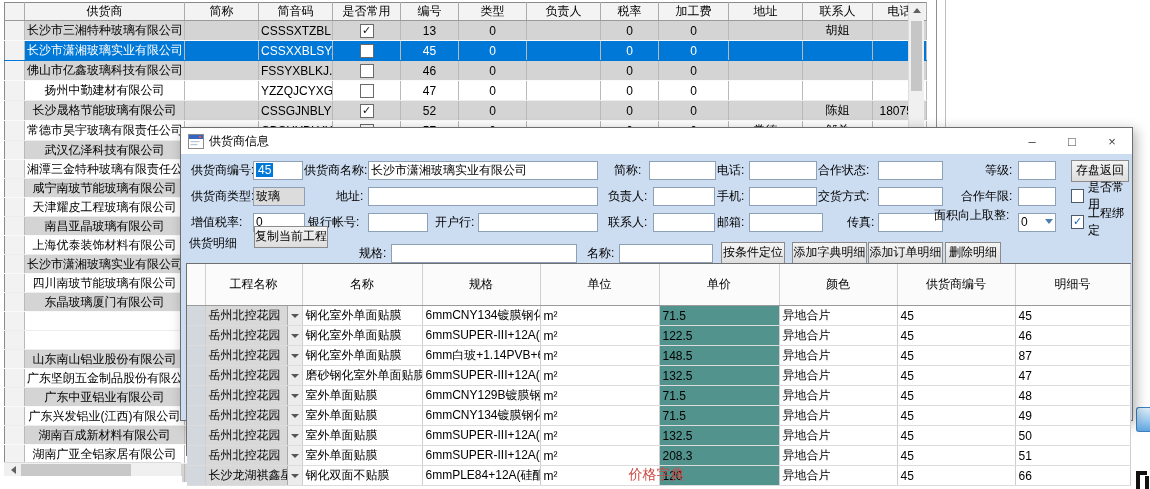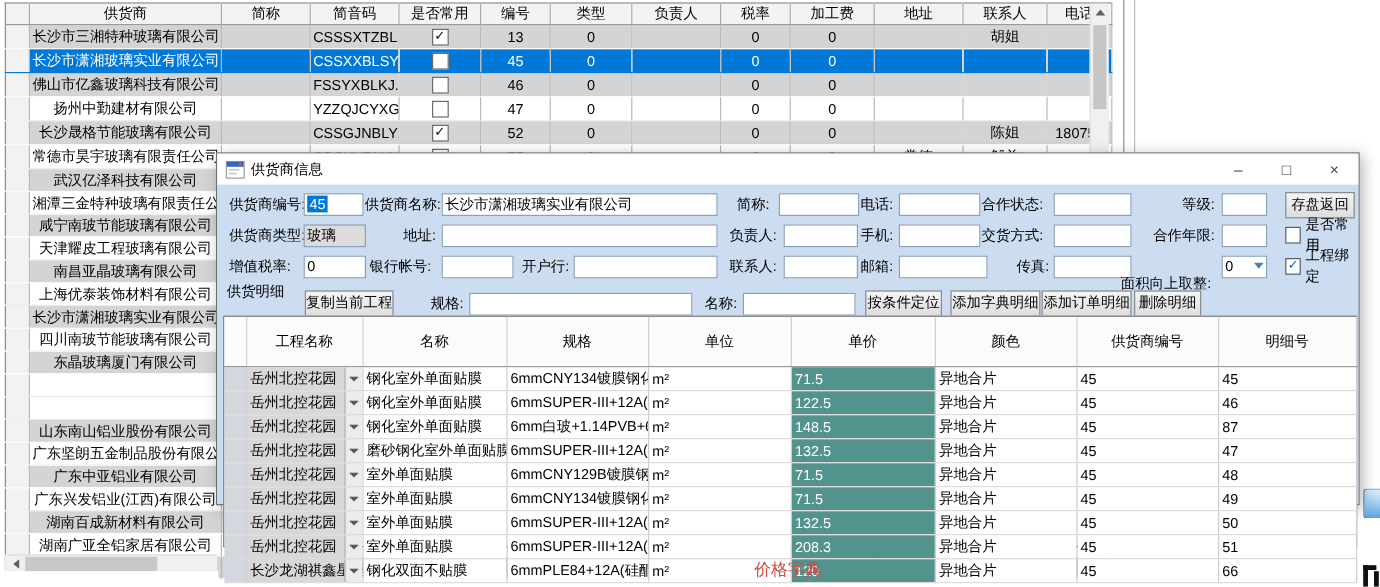--- a/index.html
+++ b/index.html
@@ -63,21 +63,21 @@
   table.det{border-collapse:collapse;table-layout:fixed;width:943px;}
   table.det th{height:14px;background:#fbfbfb;border-right:1px solid #d0d0d0;border-bottom:1px solid #9b9b9b;
        font-weight:normal;font-size:12px;padding:12px;overflow:hidden;white-space:nowrap;}
   table.det td{height:19px;border-right:1px solid #cecece;border-bottom:1px solid #dcdcdc;padding:0 3px;
        font-size:12px;overflow:hidden;white-space:nowrap;background:#fff;}
   td.drh{background:#d3d8df !important;border-right:1px solid #9aa0a8;}
   td.cmb{background:#d8d8d8 !important;position:relative;padding-right:16px;}
   .cmb .arrbox{position:absolute;right:0;top:0;bottom:0;width:14px;background:#ececec;border-left:1px solid #ababab;
        display:flex;align-items:center;justify-content:center;}
   .cmb .arrbox i{width:0;height:0;border-left:4px solid transparent;border-right:4px solid transparent;border-top:4px solid #555;}
-  td.price{background:#53938d !important;color:#ffffff;}
+  td.price{background:#53938d !important;color:#000000;}
   .footer-red{position:absolute;left:0;right:0;top:312px;text-align:center;font-size:14px;color:#cd4a45;}
 </style>
 </head>
 <body>
 
 <div class="bg-wrap">
   <table class="sup">
     <colgroup>
       <col style="width:20px">
         <col style="width:160px">
@@ -546,31 +546,31 @@
     <div class="lbl" style="left:127px;top:59px">银行帐号:</div>
     <div class="ipt" style="left:187px;top:59px;width:54px"></div>
     <div class="lbl" style="left:254px;top:59px">开户行:</div>
     <div class="ipt" style="left:297px;top:59px;width:114px"></div>
     <div class="lbl" style="left:427px;top:59px">联系人:</div>
     <div class="ipt" style="left:472px;top:59px;width:56px"></div>
     <div class="lbl" style="left:536px;top:59px">邮箱:</div>
     <div class="ipt" style="left:568px;top:59px;width:68px"></div>
     <div class="lbl" style="left:666px;top:59px">传真:</div>
     <div class="ipt" style="left:697px;top:59px;width:59px"></div>
-    <div class="lbl" style="left:753px;top:73px">面积向上取整:</div>
+    <div class="lbl" style="left:753px;top:52px">面积向上取整:</div>
     <div class="ipt" style="left:837px;top:59px;width:32px">
       <span>0</span><i class="combo-arrow"></i>
     </div>
     <div class="dcb" style="left:890px;top:59px">
       <span class="box" id="cb-bind">✓</span>
       <span>工程绑定</span>
     </div>
 
     <div class="lbl" style="left:8px;top:80px">供货明细</div>
-    <div class="btn" style="left:73px;top:88px;width:72px">复制当前工程</div>
+    <div class="btn" style="left:73px;top:72px;width:72px">复制当前工程</div>
     <div class="lbl" style="left:178px;top:90px">规格:</div>
     <div class="ipt" style="left:210px;top:90px;width:180px"></div>
     <div class="lbl" style="left:406px;top:90px">名称:</div>
     <div class="ipt" style="left:438px;top:90px;width:88px"></div>
     <div class="btn" style="left:540px;top:88px;width:62px">按条件定位</div>
     <div class="btn" style="left:611px;top:88px;width:73px">添加字典明细</div>
     <div class="btn" style="left:687px;top:88px;width:73px">添加订单明细</div>
     <div class="btn" style="left:764px;top:88px;width:54px">删除明细</div>
 
     <div class="det-wrap">

